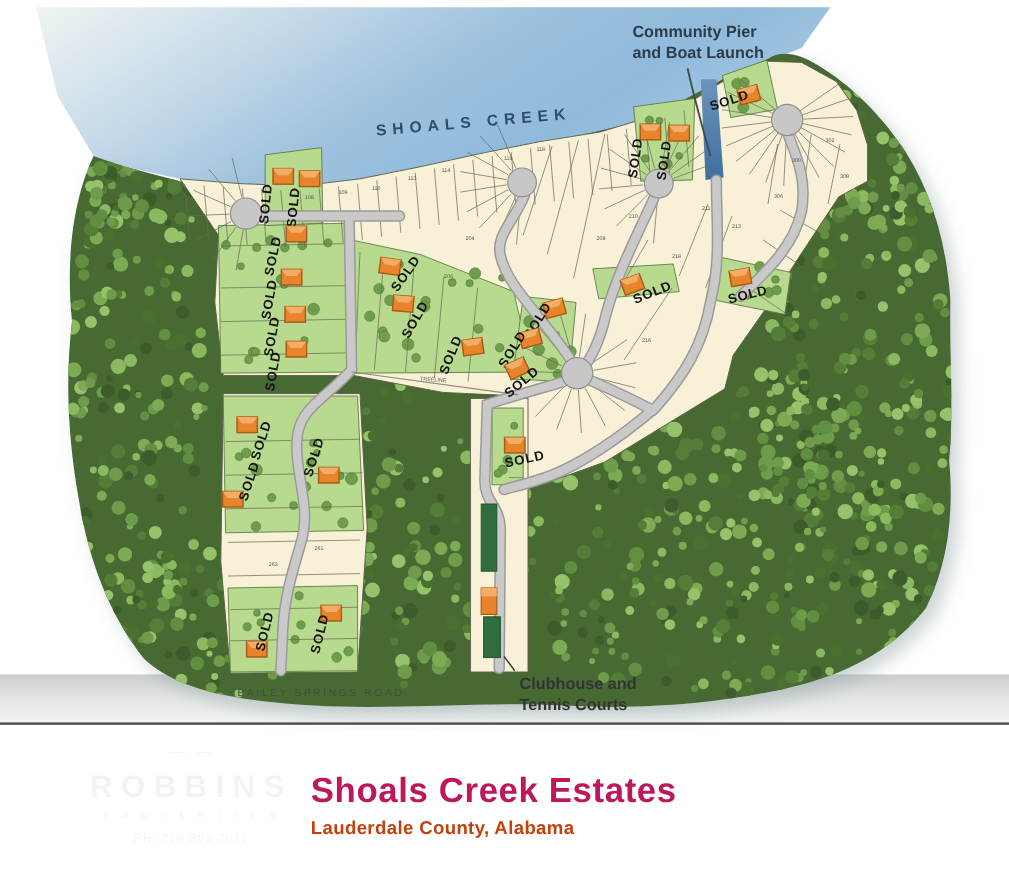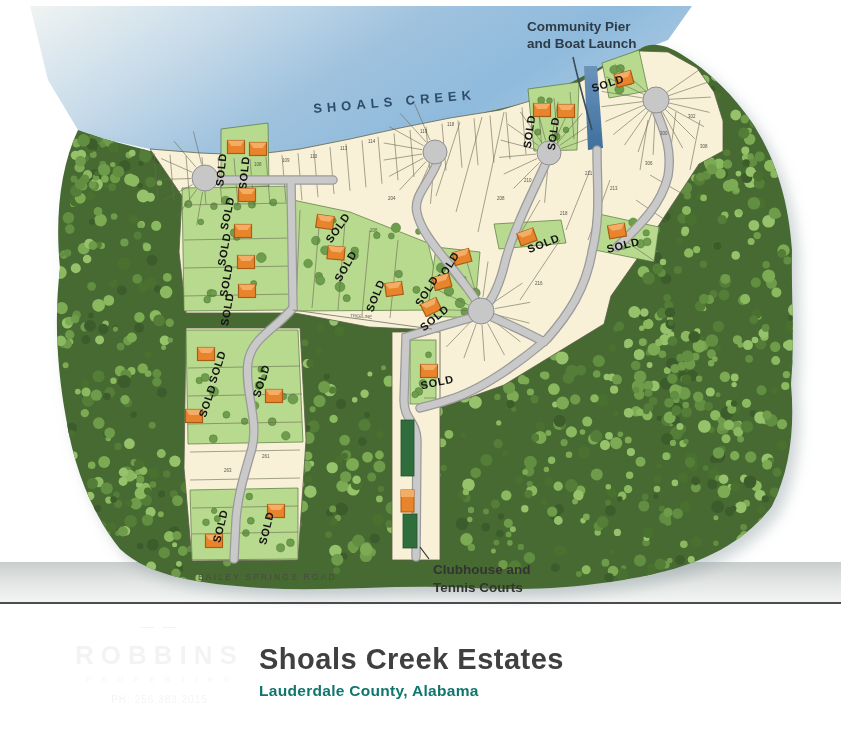--- a/index.html
+++ b/index.html
@@ -2,22 +2,22 @@
 <html><head>
 <meta charset="utf-8">
 <style>
   html,body{margin:0;padding:0;background:#ffffff;}
   #stage{position:relative;width:841px;height:731px;background:#ffffff;overflow:hidden;
          font-family:"Liberation Sans", sans-serif;}
   #plat{position:absolute;left:0;top:0;}
   .map-label{font-family:"Liberation Sans", sans-serif;}
   #footer{position:absolute;left:0;top:608px;width:841px;height:123px;background:#ffffff;}
   #titleblock{position:absolute;left:259px;top:36px;}
-  #map-title{font-size:29px;font-weight:bold;color:#404040;letter-spacing:0.5px;line-height:1.1;}
-  #map-subtitle{font-size:15.5px;font-weight:bold;color:#0f766e;margin-top:6px;letter-spacing:0.3px;}
+  #map-title{font-size:29px;font-weight:bold;color:#be185d;letter-spacing:0.5px;line-height:1.1;}
+  #map-subtitle{font-size:15.5px;font-weight:bold;color:#c2410c;margin-top:6px;letter-spacing:0.3px;}
   #watermark{position:absolute;left:52px;top:10px;width:215px;text-align:center;
              color:rgba(30,30,30,0.055);user-select:none;}
   #watermark .wm-mark{font-size:14px;letter-spacing:2px;}
   #watermark .wm-name{font-size:26px;font-weight:bold;letter-spacing:7px;margin-top:6px;}
   #watermark .wm-sub{font-size:8px;letter-spacing:4px;margin-top:4px;}
   #watermark .wm-ph{font-size:10px;letter-spacing:1px;margin-top:10px;}
 </style>
 </head>
 <body>
 

